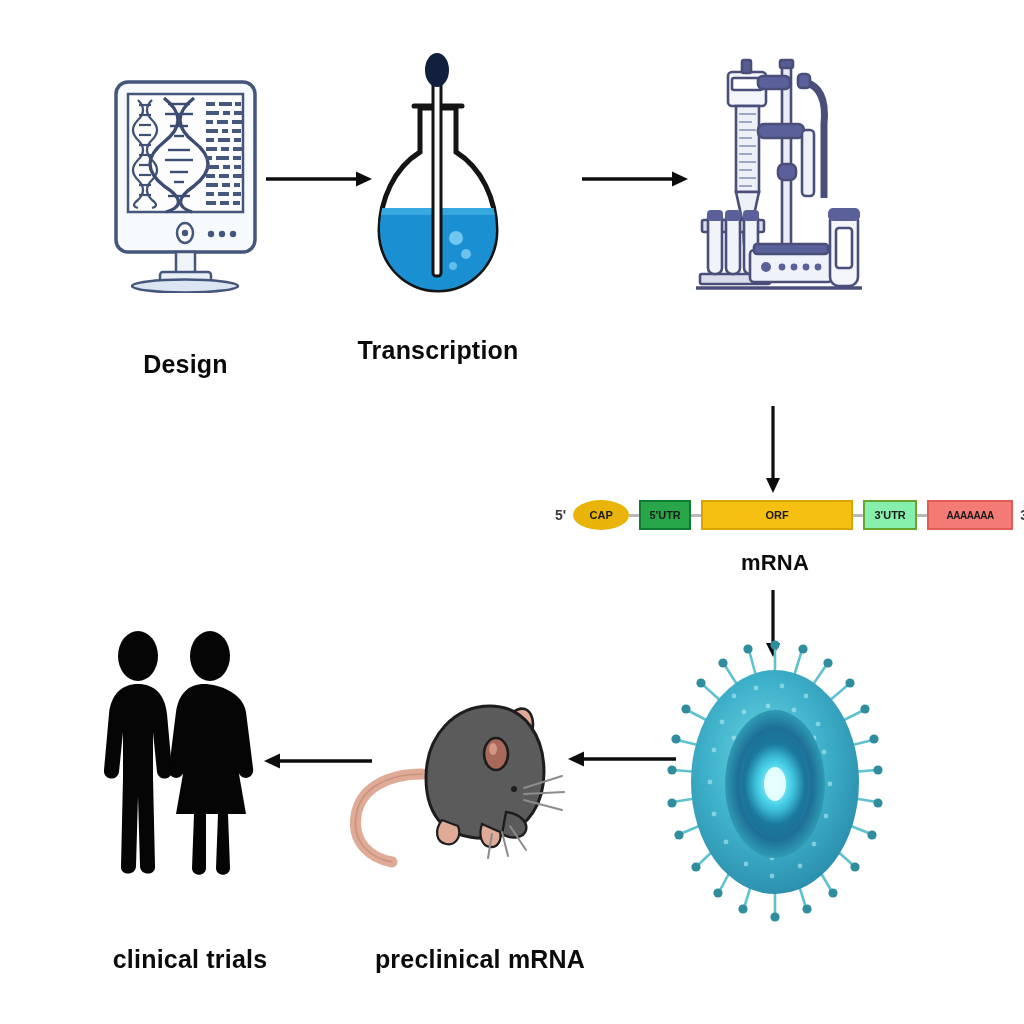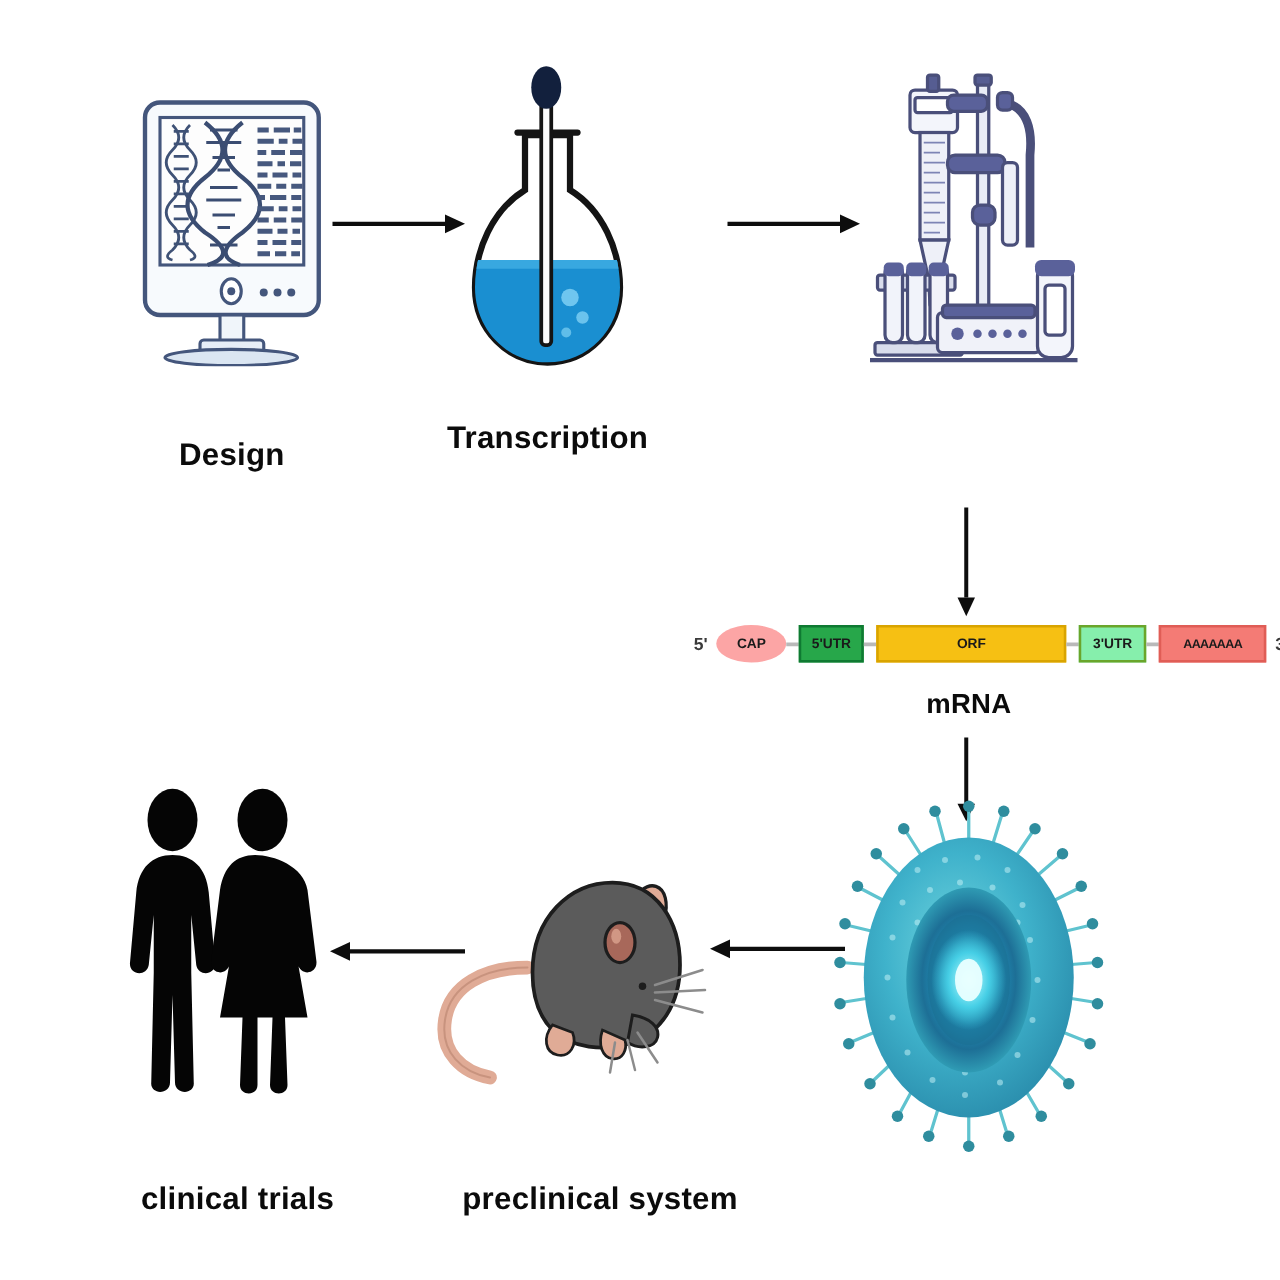--- a/index.html
+++ b/index.html
@@ -53,21 +53,21 @@
     align-items: center;
     justify-content: center;
     font-family: "Liberation Sans", sans-serif;
     font-weight: bold;
     color: #1a1a1a;
     white-space: nowrap;
   }
   .seg-cap {
     width: 56px; height: 30px;
     border-radius: 50%;
-    background: #fca5a5;
+    background: #eab308;
     font-size: 11px;
   }
   .seg-5utr {
     width: 52px; height: 30px;
     background: #27a74a;
     border: 2px solid #0f7a32;
     font-size: 11px;
   }
   .seg-orf {
     width: 152px; height: 30px;
@@ -495,21 +495,21 @@
       <g stroke="#8c8c8c" stroke-width="2" stroke-linecap="round" fill="none">
         <path d="M194 96 L232 84"></path>
         <path d="M194 102 L234 100"></path>
         <path d="M194 108 L232 118"></path>
         <path d="M180 134 L196 158"></path>
         <path d="M172 140 L178 164"></path>
         <path d="M162 142 L158 166"></path>
       </g>
     </svg>
   </div>
-  <div class="stage-label label-bot" style="left:360px; top:945px; width:240px;">preclinical system</div>
+  <div class="stage-label label-bot" style="left:360px; top:945px; width:240px;">preclinical mRNA</div>
 
   <div class="arrow" style="left:262px; top:750px;">
     <svg width="112" height="22" viewBox="0 0 112 22">
       <line x1="18" y1="11" x2="110" y2="11" stroke="#0d0d0d" stroke-width="3.4"></line>
       <polygon points="18,3.5 2,11 18,18.5" fill="#0d0d0d"></polygon>
     </svg>
   </div>
 
   <div class="people-wrap" style="left:98px; top:628px; width:160px; height:250px;">
     <svg width="160" height="250" viewBox="0 0 160 250">

